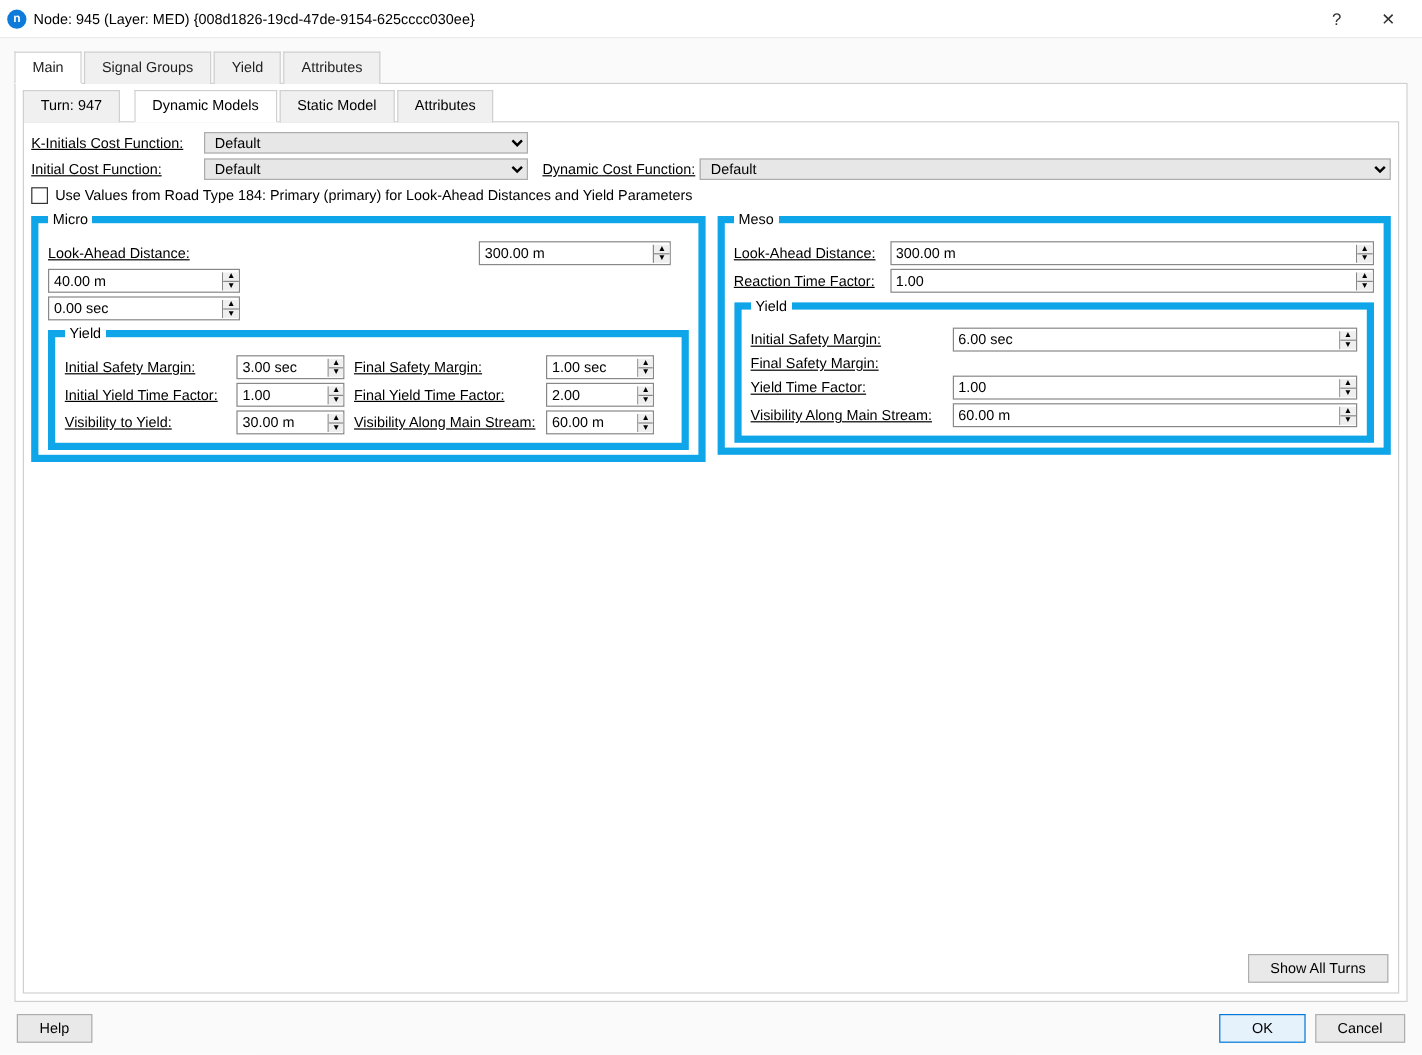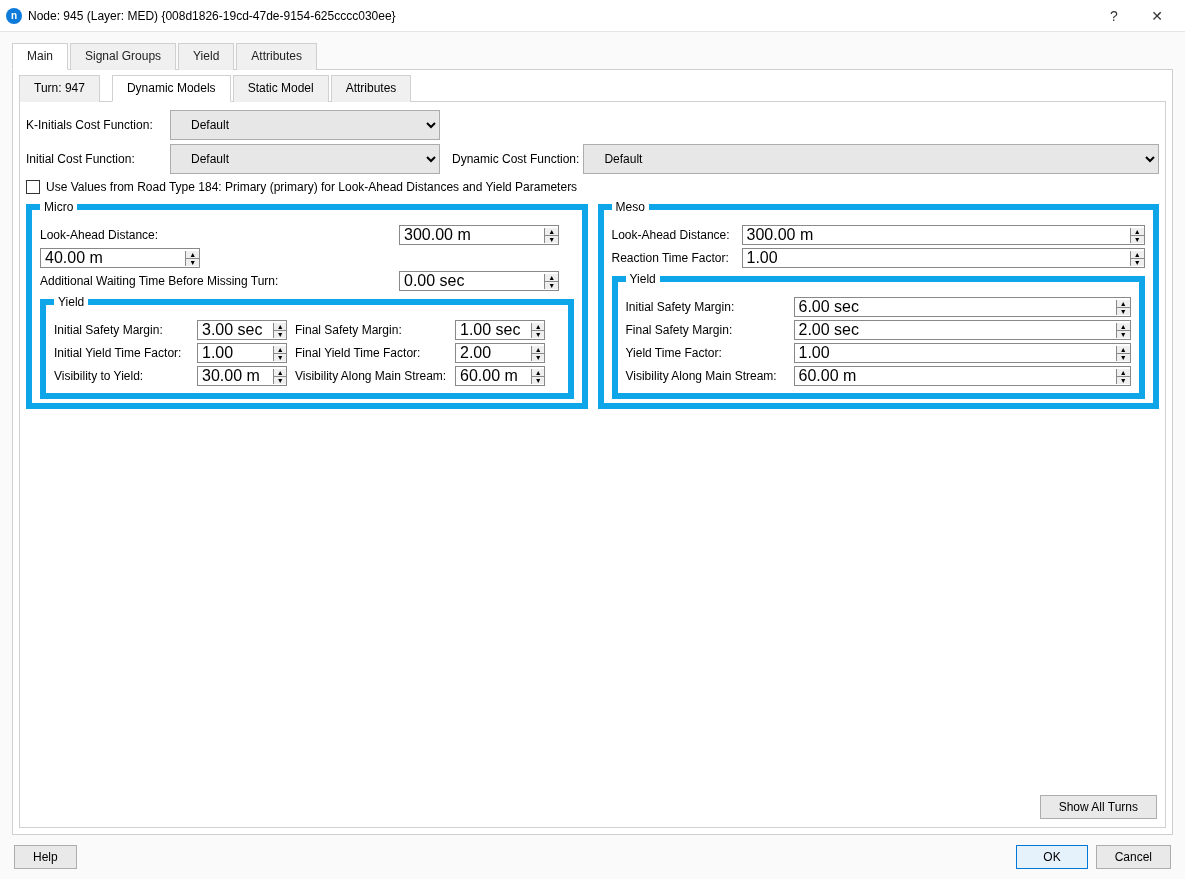--- a/index.html
+++ b/index.html
@@ -36,47 +36,47 @@
   .subtabs-row { display:flex; gap:0; padding-left:6px;}
   .subtab {
     padding: 5px 14px 6px 14px; background:#f0f0f0; border:1px solid #d0d0d0; border-bottom:none;
     margin-right:2px; font-size:12px; position:relative; top:1px;
   }
   .subtab.active { background:#fff; border-bottom:1px solid #fff;margin-left:10px; }
   .subtab-body { border:1px solid #d0d0d0; margin:0 6px 6px 6px; background:#fff; flex:1; display:flex; flex-direction:column; padding:6px 6px;}
   .form-row { display:flex; align-items:center; gap:4px; margin:2px 0; }
   .form-row label.field { min-width: 140px; }
   select.combo {
-    height: 30px; background:#e7e7e7; border:1px solid #acacac; font-size:12px; padding: 0 16px;
+    height: 18px; background:#e7e7e7; border:1px solid #acacac; font-size:12px; padding: 0 4px;
   }
   .combo-wide { flex:1; min-width: 250px; }
   .dyncost-wrap { margin-left: 8px; }
   .chk { width:14px; height:14px; border:1px solid #333; display:inline-block; margin-right:6px; vertical-align:middle;}
   .chk-row { display:flex; align-items:center; margin:4px 0 6px 0;}
   .two-cols { display:flex; gap:10px; align-items:flex-start;}
   fieldset.group {
     border:6px solid #0ea5e9; padding: 8px 8px 4px 8px; margin:0; min-width:0;
   }
   fieldset.group > legend { padding:0 4px; font-size:12px;}
   .col-left { flex:1; }
   .col-right{ flex:1; }
   .spin {
     display:flex; align-items:center; border:1px solid #888; height:20px; background:#fff; font-size:12px;
   }
   .spin input {
-    border:none; outline:none; padding:0 4px; font-size:16px; width:100%; height:18px; background:transparent;
+    border:none; outline:none; padding:0 4px; font-size:12px; width:100%; height:18px; background:transparent;
   }
   .spin .arrows {
     width:15px; display:flex; flex-direction:column; border-left:1px solid #888;
   }
   .spin .arrows div {
     flex:1; display:flex; align-items:center; justify-content:center; font-size:7px; line-height:1; background:#efefef;
   }
   .spin .arrows div + div { border-top:1px solid #888;}
-  .lbl { white-space:nowrap; }
+  .lbl { white-space:nowrap;text-decoration:underline; }
   .micro-grid .row { display:flex; align-items:center; margin:3px 0; gap:4px;}
   .micro-grid .lbl-wide { width: 355px;}
   .micro-yield .row { display:flex; align-items:center; margin:3px 0;}
   .micro-yield .c1 { width: 143px;}
   .micro-yield .sp1 { width: 90px;}
   .micro-yield .c2 { width: 168px; padding-left:8px;}
   .micro-yield .sp2 { width: 90px;}
   .meso-grid .row { display:flex; align-items:center; margin:3px 0;}
   .meso-grid .c1 { width: 130px;}
   .meso-grid .spfull { flex:1; }
@@ -167,21 +167,20 @@
               <div class="row">
                 <div class="spin micro-spin-w">
                   <input value="40.00 m" style="">
                   <div class="arrows">
                       <div>▲</div>
                       <div>▼</div>
                     </div>
                 </div>
               </div>
               <div class="row">
-                <span class="lbl lbl-wide">Additional Waiting Time Before Missing Turn:</span>
                 <div class="spin micro-spin-w">
                   <input value="0.00 sec" style="">
                   <div class="arrows">
                       <div>▲</div>
                       <div>▼</div>
                     </div>
                 </div>
               </div>
             </div>
 
@@ -281,27 +280,20 @@
                 <div class="spin spfull">
                   <input value="6.00 sec" style="">
                   <div class="arrows">
                       <div>▲</div>
                       <div>▼</div>
                     </div>
                 </div>
               </div>
               <div class="row">
                 <span class="lbl c1">Final Safety Margin:</span>
-                <div class="spin spfull">
-                  <input value="2.00 sec" style="">
-                  <div class="arrows">
-                      <div>▲</div>
-                      <div>▼</div>
-                    </div>
-                </div>
               </div>
               <div class="row">
                 <span class="lbl c1">Yield Time Factor:</span>
                 <div class="spin spfull">
                   <input value="1.00" style="">
                   <div class="arrows">
                       <div>▲</div>
                       <div>▼</div>
                     </div>
                 </div>

